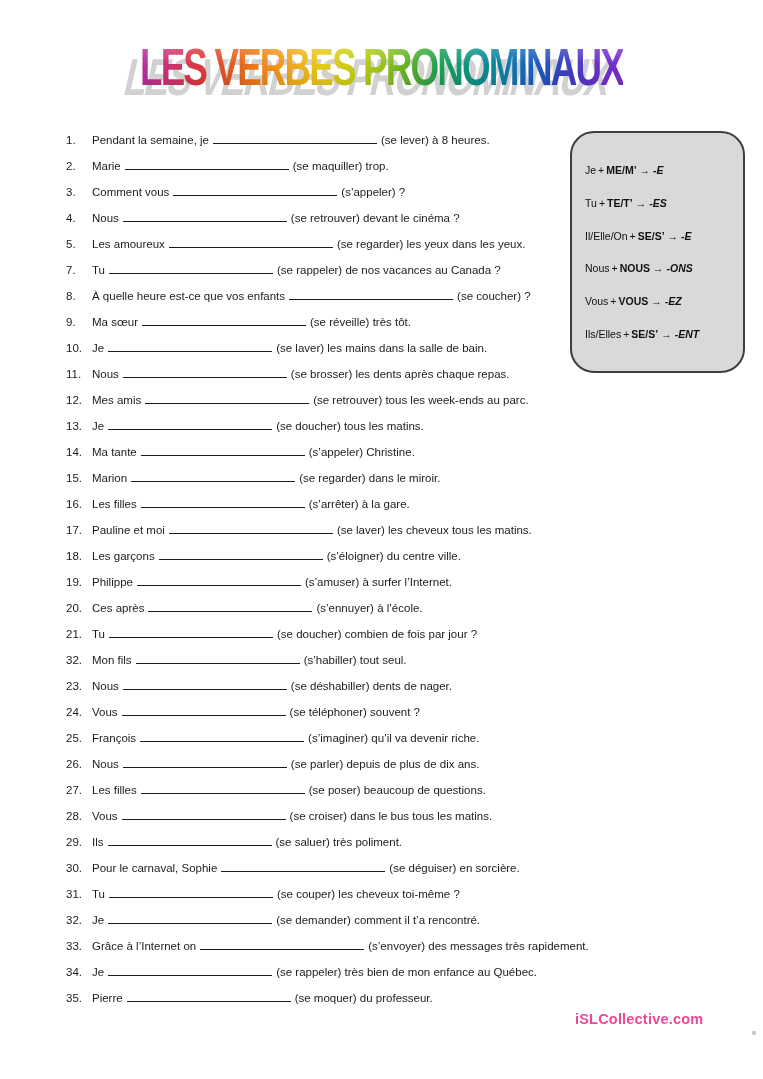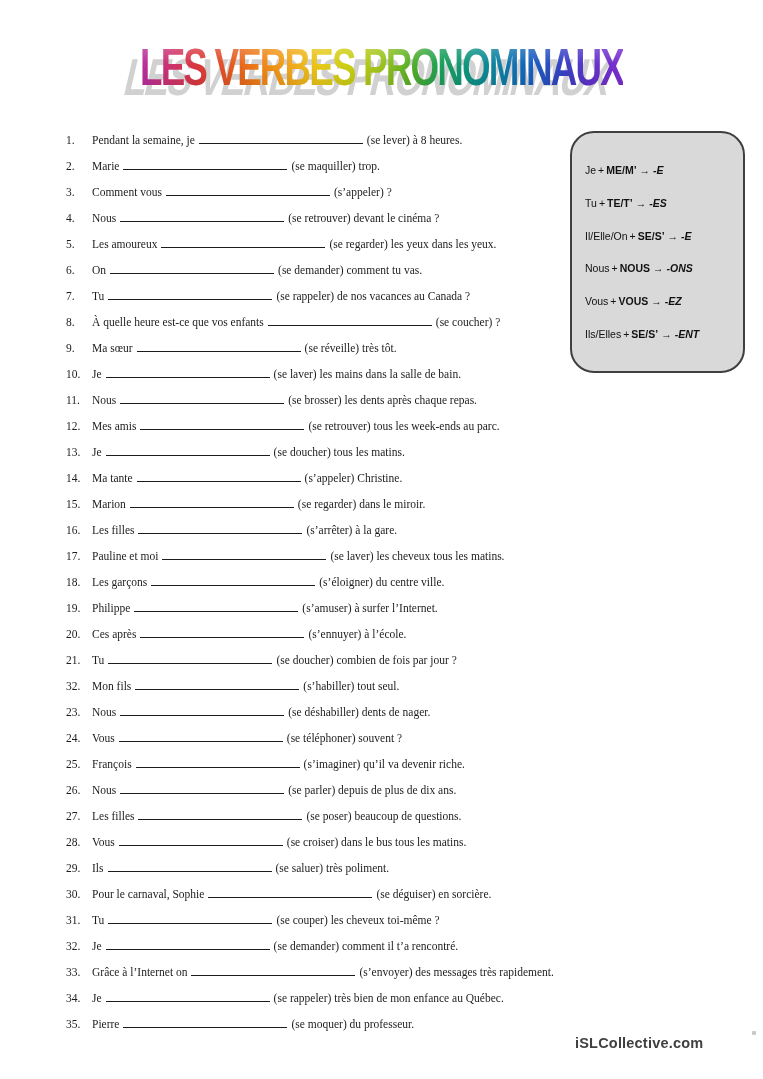--- a/index.html
+++ b/index.html
@@ -18,43 +18,43 @@
     transform:translateX(-50%) translate(-8px,10px) skewX(-13deg) scale(0.92,1.30);
     transform-origin:center top;color:#c9c9c9;opacity:.85;
   }
   .title-main{
     position:relative;
     transform:scale(0.92,1.30);transform-origin:center top;
     -webkit-background-clip:text;background-clip:text;
     color:transparent;-webkit-text-fill-color:transparent;
   }
   
-  .list{position:absolute;left:66px;top:127px;width:620px;font-family:Liberation Serif, serif;}
+  .list{position:absolute;left:66px;top:127px;width:620px;}
   .item{height:26px;line-height:26px;white-space:nowrap;font-size:11.5px;}
   .num{display:inline-block;width:26px;}
   .blank{
     display:inline-block;width:164px;height:2px;
     border-bottom:1.2px solid #1c1c1c;margin:0 4px;vertical-align:baseline;
   }
   
   .rules-box{
     position:absolute;left:570px;top:131px;width:175px;height:242px;box-sizing:border-box;
     background:#d9d9d9;border:2px solid #3f3f3f;border-radius:24px;
     display:flex;flex-direction:column;justify-content:space-evenly;
     padding:10px 4px 10px 13px;font-size:10.5px;color:#111;
   }
   .rule{white-space:nowrap;}
   .rule .plus{margin:0 2px;}
   .rule .pron{font-weight:700;}
   .rule .arrow{margin:0 3px;font-weight:700;}
   .rule .end{font-weight:700;font-style:italic;}
   
   .watermark{
-    position:absolute;top:1035px;left:575px;font-size:14.5px;font-weight:700;
-    color:#404040;letter-spacing:.2px;text-align:right;
+    position:absolute;top:1011px;left:575px;font-size:14.5px;font-weight:700;
+    color:#ec4899;letter-spacing:.2px;text-align:right;
   }
   .corner-dot{position:absolute;left:752px;top:1031px;width:4px;height:4px;background:#c9c9c9;border-radius:1px;}
 </style>
 </head>
 <body>
 
 <div class="page">
 
   <div class="title-wrap">
     <div class="title-shadow" style="color: rgb(201, 201, 201);">LES VERBES PRONOMINAUX</div>
@@ -66,21 +66,20 @@
       <div class="item"><span class="num">1.</span><span>Pendant la semaine, je</span><span class="blank"></span><span>(se lever) à 8 heures.</span></div>
 
       <div class="item"><span class="num">2.</span><span>Marie</span><span class="blank"></span><span>(se maquiller) trop.</span></div>
 
       <div class="item"><span class="num">3.</span><span>Comment vous</span><span class="blank"></span><span>(s’appeler) ?</span></div>
 
       <div class="item"><span class="num">4.</span><span>Nous</span><span class="blank"></span><span>(se retrouver) devant le cinéma ?</span></div>
 
       <div class="item"><span class="num">5.</span><span>Les amoureux</span><span class="blank"></span><span>(se regarder) les yeux dans les yeux.</span></div>
 
-      <div class="item"><span class="num">6.</span><span>On</span><span class="blank"></span><span>(se demander) comment tu vas.</span></div>
 
       <div class="item"><span class="num">7.</span><span>Tu</span><span class="blank"></span><span>(se rappeler) de nos vacances au Canada ?</span></div>
 
       <div class="item"><span class="num">8.</span><span>À quelle heure est-ce que vos enfants</span><span class="blank"></span><span>(se coucher) ?</span></div>
 
       <div class="item"><span class="num">9.</span><span>Ma sœur</span><span class="blank"></span><span>(se réveille) très tôt.</span></div>
 
       <div class="item"><span class="num">10.</span><span>Je</span><span class="blank"></span><span>(se laver) les mains dans la salle de bain.</span></div>
 
       <div class="item"><span class="num">11.</span><span>Nous</span><span class="blank"></span><span>(se brosser) les dents après chaque repas.</span></div>

